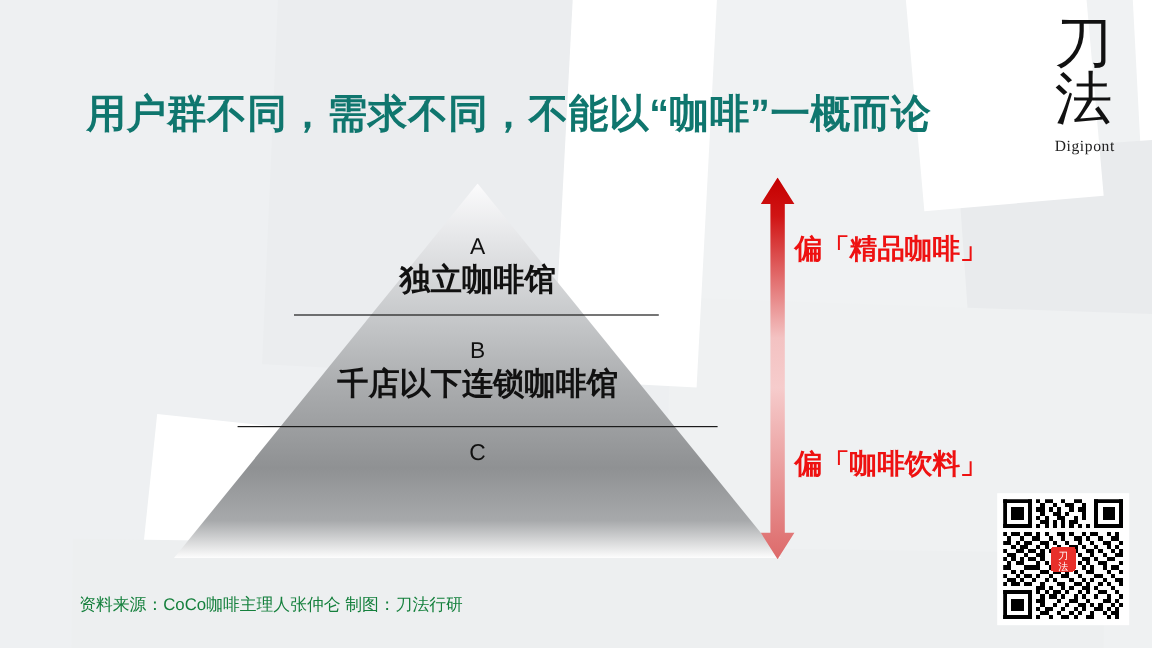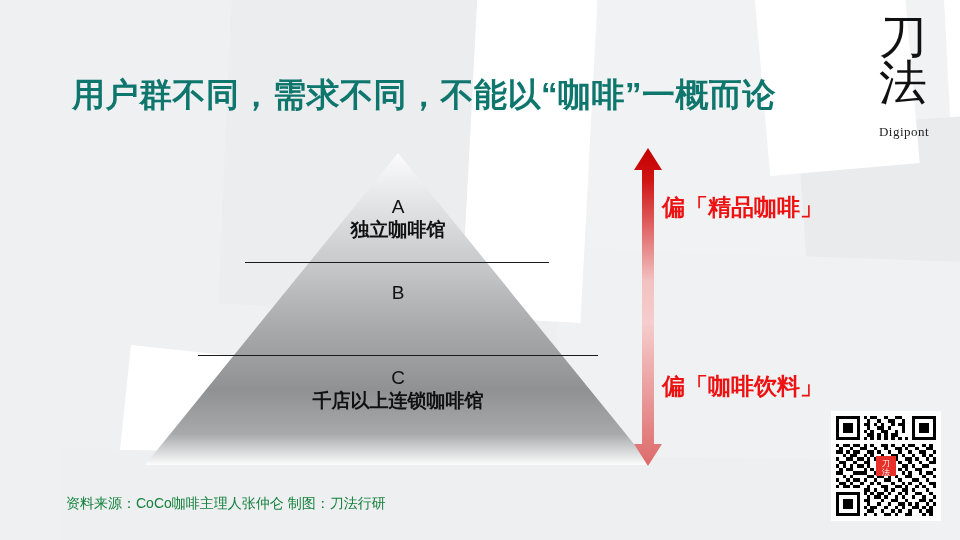--- a/index.html
+++ b/index.html
@@ -21,41 +21,41 @@
   #bg-white3{position:absolute;left:760px;top:-60px;width:150px;height:230px;background:#ffffff;transform:rotate(-5deg);}
 
   
   #title{position:absolute;left:72px;top:73px;font-size:33px;font-weight:bold;color:#0f766e;letter-spacing:0.5px;white-space:nowrap;}
 
   
   #pyramid-wrap{position:absolute;left:145px;top:153px;width:506px;height:312px;}
   #pyramid-svg{position:absolute;left:0;top:0;width:506px;height:312px;}
   .tier-label{position:absolute;width:100%;text-align:center;color:#111;line-height:1.22;}
   .tier-letter{font-size:19px;font-weight:normal;}
-  .tier-name{font-size:19px;font-weight:bold;}
+  .tier-name{font-size:26px;font-weight:bold;}
   #tier-a{top:42px;}
   #tier-b{top:128px;}
   #tier-c{top:213px;}
   .divider{position:absolute;height:0;border-top:1.6px solid #1b1b1b;}
   #div-ab{left:100px;top:109px;width:304px;}
   #div-bc{left:53px;top:202px;width:400px;}
 
   
   #arrow{position:absolute;left:630px;top:148px;width:36px;height:318px;}
 
   
   .red-note{position:absolute;color:#ee1111;font-size:23px;font-weight:bold;white-space:nowrap;}
   #note-top{left:662px;top:192px;}
   #note-bottom{left:662px;top:371px;}
 
   
   #logo{position:absolute;left:858px;top:14px;width:92px;text-align:center;}
   #logo-cn{font-family:"Liberation Serif","DejaVu Serif",serif;font-size:48px;line-height:0.95;color:#111;font-weight:normal;letter-spacing:2px;}
   #logo-cn span{display:block;}
-  #logo-en{font-family:"Liberation Serif","DejaVu Serif",serif;font-size:13px;color:#222;margin-top:19px;letter-spacing:0.5px;}
+  #logo-en{font-family:"Liberation Serif","DejaVu Serif",serif;font-size:13px;color:#222;margin-top:9px;letter-spacing:0.5px;}
 
   
   #qr-card{position:absolute;left:831px;top:411px;width:110px;height:110px;background:#ffffff;display:flex;align-items:center;justify-content:center;}
   #qr-svg{width:100px;height:100px;display:block;}
 
   
   #footer{position:absolute;left:66px;top:495px;font-size:14px;color:#15803d;white-space:nowrap;}
 </style>
 </head>
 <body>
@@ -94,24 +94,24 @@
 
     <div class="divider" id="div-ab"></div>
     <div class="divider" id="div-bc"></div>
 
     <div class="tier-label" id="tier-a">
       <div class="tier-letter">A</div>
       <div class="tier-name">独立咖啡馆</div>
     </div>
     <div class="tier-label" id="tier-b">
       <div class="tier-letter">B</div>
+      <div class="tier-name">千店以下连锁咖啡馆</div>
     </div>
     <div class="tier-label" id="tier-c">
       <div class="tier-letter">C</div>
-      <div class="tier-name">千店以上连锁咖啡馆</div>
     </div>
   </div>
 
   <svg id="arrow" viewBox="0 0 36 318">
     <defs>
       <linearGradient id="arrGrad" x1="0" y1="0" x2="0" y2="1">
         <stop offset="0%" stop-color="#c40000"></stop>
         <stop offset="10%" stop-color="#d01414"></stop>
         <stop offset="42%" stop-color="#f3c2c2"></stop>
         <stop offset="55%" stop-color="#f6cccc"></stop>

